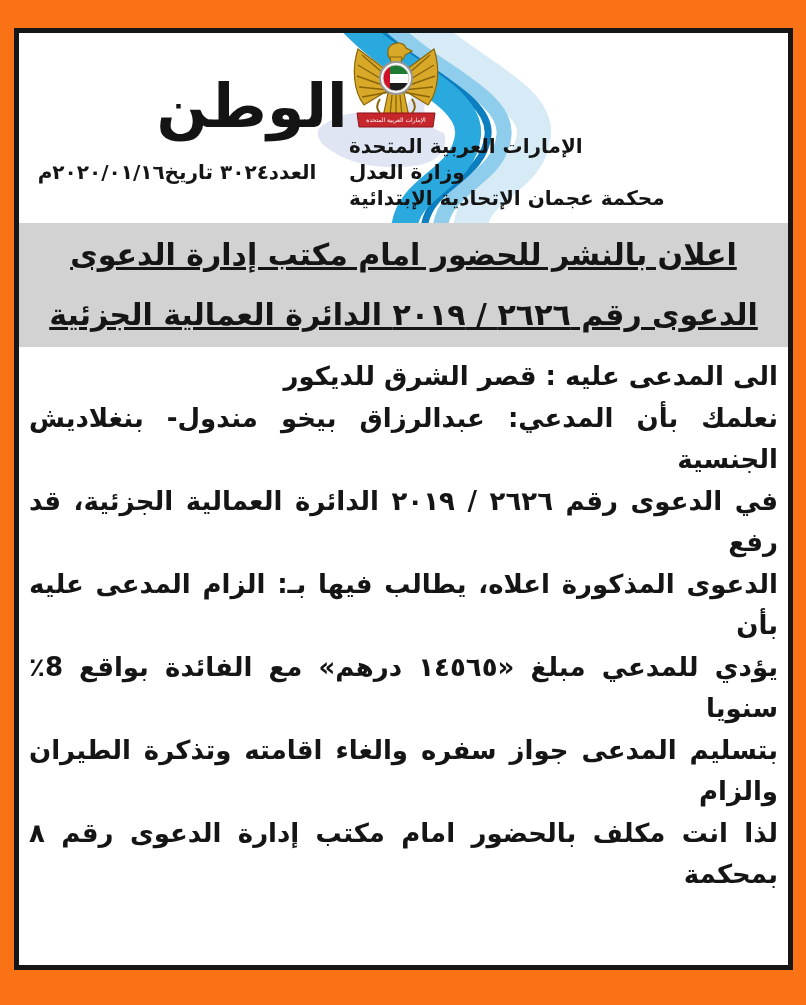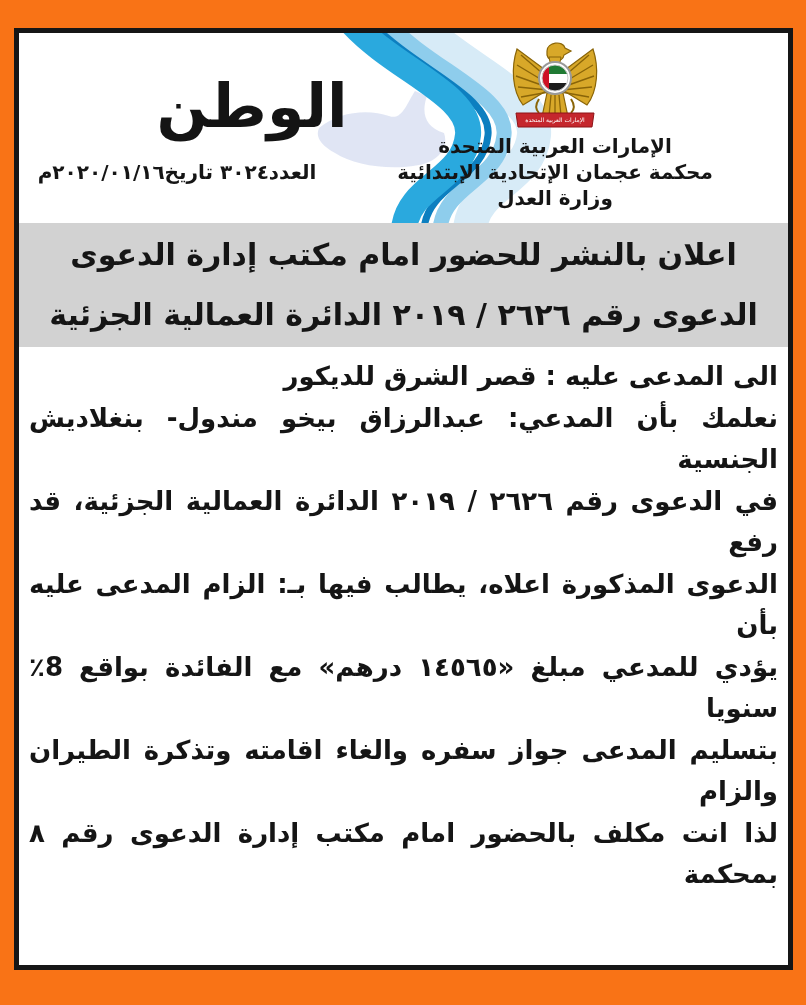--- a/index.html
+++ b/index.html
@@ -8,26 +8,26 @@
   .ad-box{position:absolute;left:14px;top:28px;width:769px;height:932px;
           border:5px solid #161616;background:#ffffff;overflow:hidden;}
   
   .masthead{position:relative;width:100%;height:190px;overflow:hidden;}
   .wave-svg{position:absolute;left:0;top:0;width:765px;height:190px;}
   .map-svg{position:absolute;left:280px;top:50px;width:170px;height:100px;opacity:.55;}
   .np-logo{position:absolute;left:128px;top:38px;width:210px;text-align:center;
            font-size:60px;font-weight:bold;letter-spacing:-2px;color:#141414;direction:rtl;}
   .issue-line{position:absolute;left:8px;top:127px;width:300px;text-align:center;
               font-size:20px;font-weight:bold;direction:rtl;white-space:nowrap;}
-  .authority{position:absolute;left:340px;top:4px;width:392px;text-align:center;direction:rtl;}
+  .authority{position:absolute;left:330px;top:4px;width:392px;text-align:left;direction:rtl;}
   .authority .emblem-wrap{height:96px;}
   .authority .a-line{font-size:20px;font-weight:bold;line-height:26px;white-space:nowrap;}
   
   .band{height:124px;background:var(--band_bg,#d2d2d2);direction:rtl;
-        display:flex;flex-direction:column;justify-content:center;gap:26px;}
+        display:flex;flex-direction:column;justify-content:center;gap:26px;text-decoration:underline;}
   .band .b-line{text-align:center;font-size:30px;font-weight:bold;line-height:34px;white-space:nowrap;}
   
   .notice-body{direction:rtl;padding:9px 10px 0 10px;}
   .line{font-size:26px;font-weight:bold;line-height:41.5px;white-space:normal;}
   .line.j{text-align:justify;text-align-last:justify;}
   .line.r{text-align:right;}
 </style>
 </head>
 <body>
 
@@ -80,22 +80,22 @@
               <rect x="33" y="46" width="26" height="9" fill="#1c1c1c"></rect>
               <rect x="33" y="28" width="7" height="27" fill="#ce1126"></rect>
             </g>
             <circle cx="46" cy="41" r="13" fill="none" stroke="#c9c9c9" stroke-width="1"></circle>
 
             <path d="M7 76 L85 76 L83 90 L9 90 Z" fill="#c5272d" stroke="#8e1418" stroke-width="1"></path>
             <text x="46" y="85" text-anchor="middle" font-size="6" fill="#ffffff" font-family="DejaVu Sans, sans-serif" direction="rtl">الإمارات العربية المتحدة</text>
           </svg>
         </div>
         <div class="a-line">الإمارات العربية المتحدة</div>
+        <div class="a-line">وزارة العدل</div>
         <div class="a-line">محكمة عجمان الإتحادية الإبتدائية</div>
-        <div class="a-line">وزارة العدل</div>
       </div>
     </div>
 
     <div class="band">
       <div class="b-line">اعلان بالنشر للحضور امام مكتب إدارة الدعوى</div>
       <div class="b-line">الدعوى رقم ٢٦٢٦ / ٢٠١٩ الدائرة العمالية الجزئية</div>
     </div>
 
     <div class="notice-body">
       <div class="line r">الى المدعى عليه : قصر الشرق للديكور</div>

